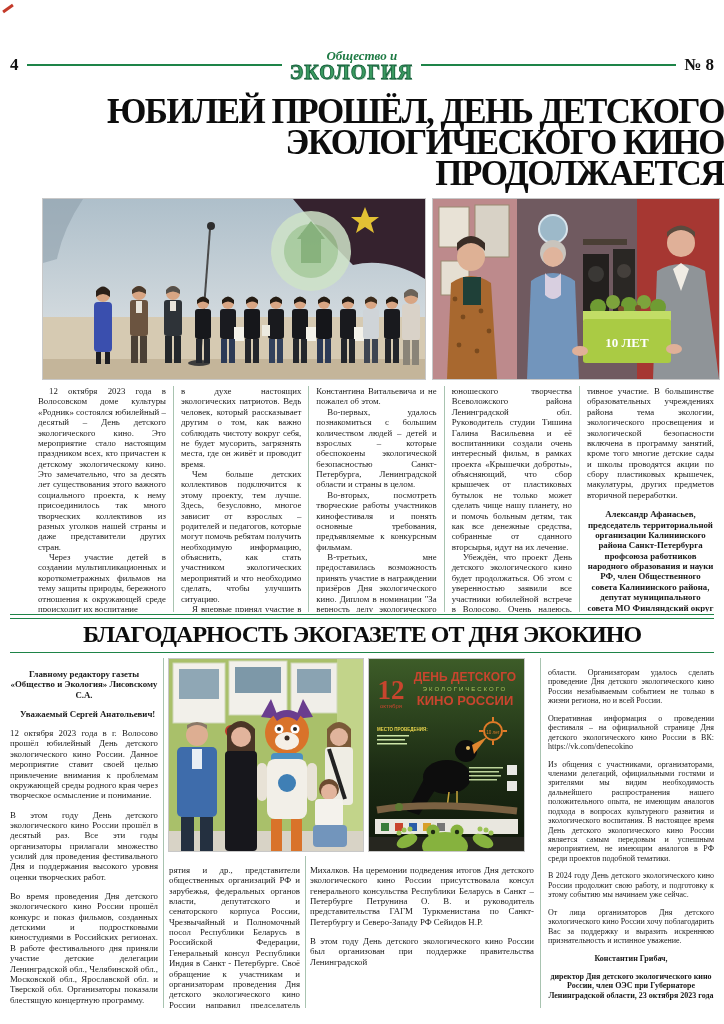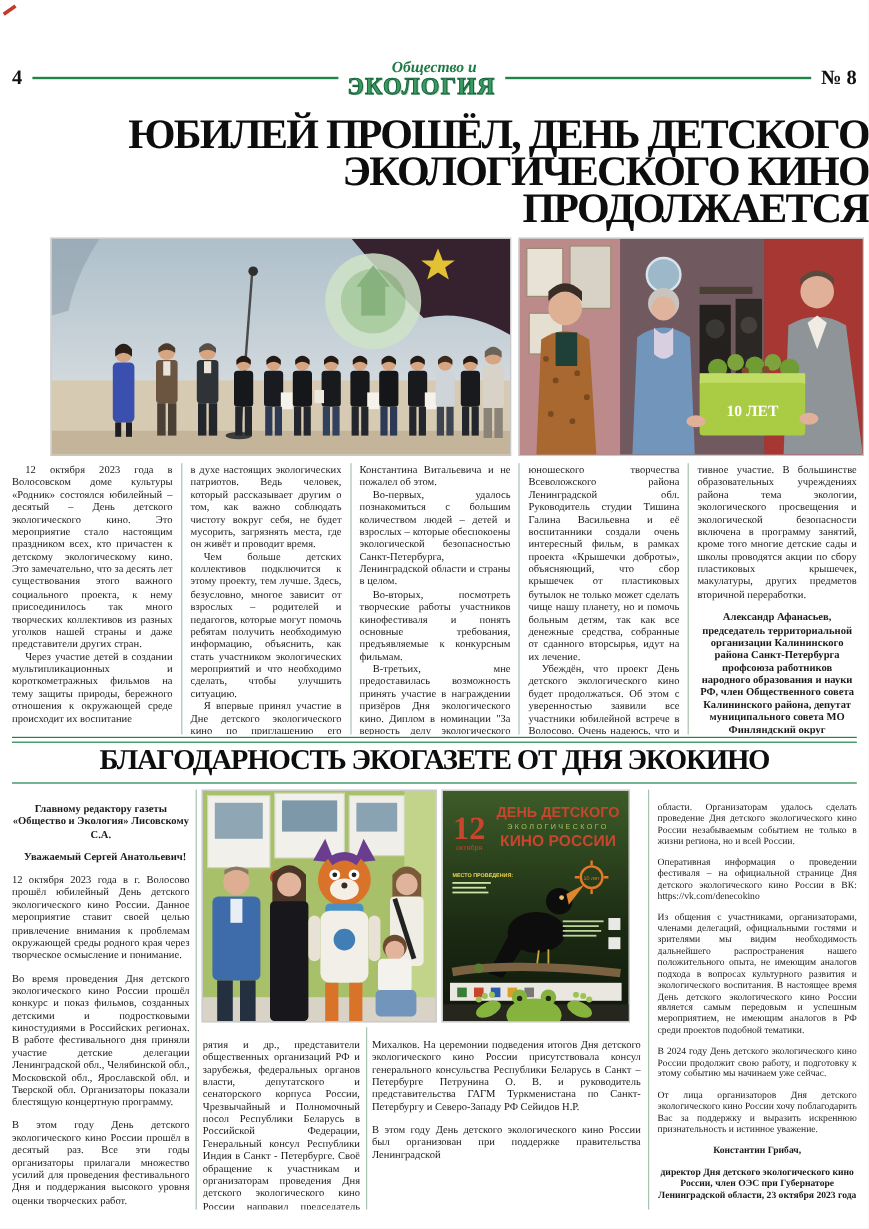--- a/index.html
+++ b/index.html
@@ -21,21 +21,21 @@
   
   .photo{position:absolute;border:1px solid #c8c8c8;overflow:hidden;background:#ddd;}
   #photo-stage{left:42px;top:198px;width:382px;height:180px;}
   #photo-cake{left:432px;top:198px;width:286px;height:180px;}
   #photo-mascot{left:168px;top:658px;width:194px;height:192px;}
   #photo-poster{left:368px;top:658px;width:155px;height:192px;}
   
   .cols-top{position:absolute;left:10px;top:386px;width:704px;height:226px;display:flex;}
   .cols-top .col{width:20%;box-sizing:border-box;padding:0 7px;overflow:hidden;
                  font-size:8.8px;line-height:1.18;text-align:justify;}
-  .cols-top .col:first-child{padding-left:0;}
+  .cols-top .col:first-child{padding-left:0;margin-left:28px;}
   .cols-top .col:last-child{padding-right:0;}
   .cols-top .col + .col{border-left:1px solid #a8c3b0;}
   .col p{margin:0;text-indent:11px;}
   .col p.noind{text-indent:0;}
   .sig{font-weight:bold;text-align:center;text-indent:0 !important;}
   .sig-name{margin-top:9px !important;}
   
   .divider-double{position:absolute;left:10px;right:10px;top:614px;height:3px;
                   border-top:1px solid #1e8448;border-bottom:1px solid #1e8448;}
   .divider-single{position:absolute;left:10px;right:10px;top:652px;height:1px;background:#1e8448;}
@@ -301,22 +301,22 @@
   <div class="divider-single"></div>
 
   <div class="vsep" id="vsep1"></div>
   <div class="vsep" id="vsep2"></div>
   <div class="vsep" id="vsep3"></div>
 
   <div class="bcol" id="bcol1">
     <p class="recipient">Главному редактору газеты «Общество и Экология» Лисовскому С.А.</p>
     <p class="salutation">Уважаемый Сергей Анатольевич!</p>
     <p>12 октября 2023 года в г. Волосово прошёл юбилейный День детского экологического кино России. Данное мероприятие ставит своей целью привлечение внимания к проблемам окружающей среды родного края через творческое осмысление и понимание.</p>
+    <p>В этом году День детского экологического кино России прошёл в десятый раз. Все эти годы организаторы прилагали множество усилий для проведения фестивального Дня и поддержания высокого уровня оценки творческих работ.</p>
     <p>Во время проведения Дня детского экологического кино России прошёл конкурс и показ фильмов, созданных детскими и подростковыми киностудиями в Российских регионах. В работе фестивального дня приняли участие детские делегации Ленинградской обл., Челябинской обл., Московской обл., Ярославской обл. и Тверской обл. Организаторы показали блестящую концертную программу.</p>
-    <p>В этом году День детского экологического кино России прошёл в десятый раз. Все эти годы организаторы прилагали множество усилий для проведения фестивального Дня и поддержания высокого уровня оценки творческих работ.</p>
 
   </div>
 
   <div class="photo" id="photo-mascot">
     <svg width="194" height="192" viewBox="0 0 194 192">
       <rect x="0" y="0" width="194" height="192" fill="#a9c06a"></rect>
       <rect x="168" y="0" width="26" height="192" fill="#c2d48a"></rect>
       <g>
         <rect x="4" y="4" width="52" height="60" fill="#f2f0ea" stroke="#cfd8b8"></rect>
         <rect x="10" y="10" width="40" height="30" fill="#8fa7b5"></rect>

